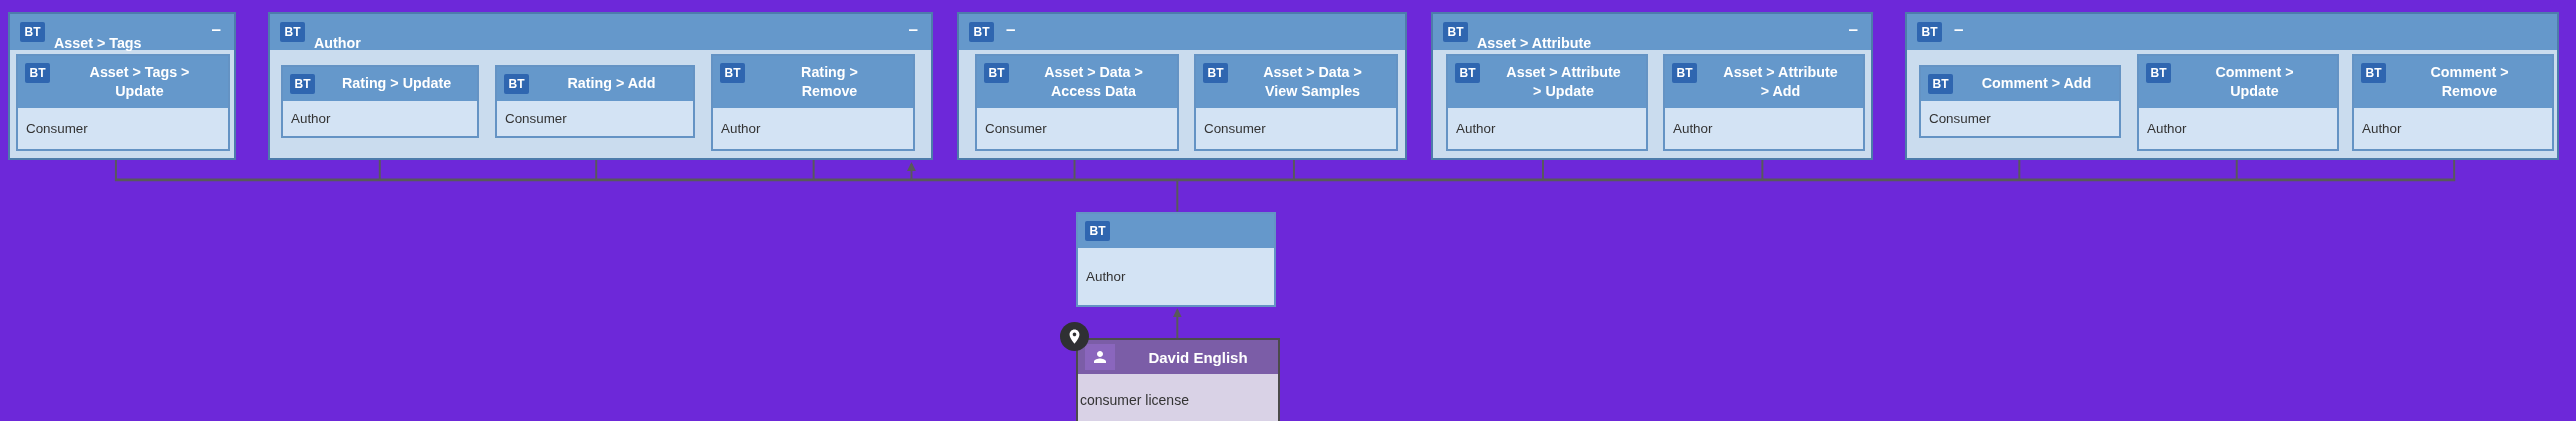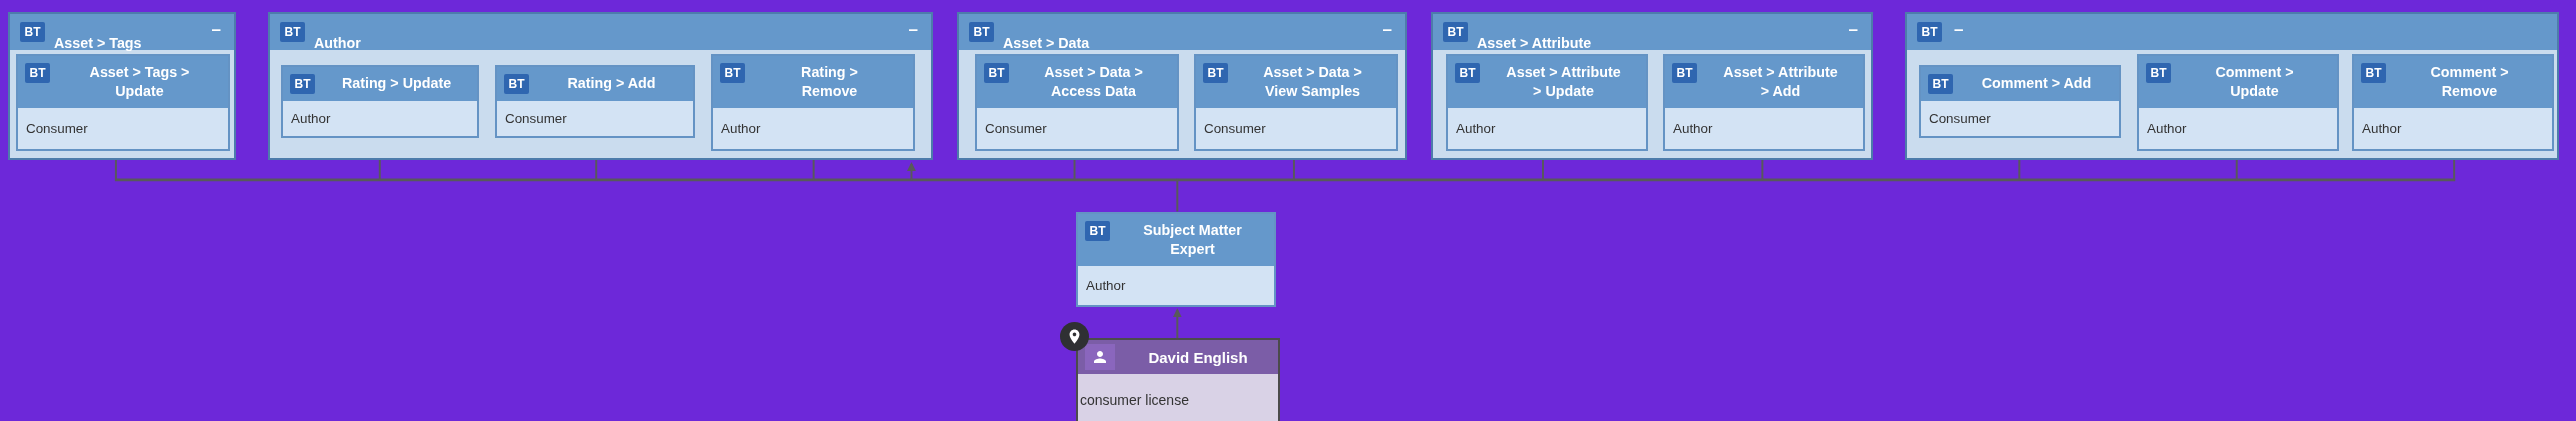--- a/index.html
+++ b/index.html
@@ -112,21 +112,20 @@
         <span class="node-title">Rating &gt;
 Remove</span>
       </div>
       <div class="node-role">Author</div>
     </div>
   </div>
 
   <div class="group" style="left:957px;width:450px;">
     <div class="group-header">
       <span class="badge">BT</span>
-      <span class="group-title">Asset &gt; Data</span>
       <span class="min-btn">–</span>
     </div>
     <div class="node" style="left:16px;top:40px;width:204px;height:97px;">
       <div class="node-header">
         <span class="badge">BT</span>
         <span class="node-title">Asset &gt; Data &gt;
 Access Data</span>
       </div>
       <div class="node-role">Consumer</div>
     </div>
@@ -190,22 +189,20 @@
         <span class="node-title">Comment &gt;
 Remove</span>
       </div>
       <div class="node-role">Author</div>
     </div>
   </div>
 
   <div class="node sme" style="left:1076px;top:212px;width:200px;height:95px;">
     <div class="node-header">
       <span class="badge">BT</span>
-      <span class="node-title">Subject Matter
-Expert</span>
     </div>
     <div class="node-role">Author</div>
   </div>
 
   <div class="user-node" style="left:1076px;top:338px;width:204px;height:89px;">
     <div class="user-header">
       <span class="user-badge">
         <svg width="18" height="18" viewBox="0 0 24 24" fill="#ffffff">
           <path d="M12 12c2.2 0 4-1.8 4-4s-1.8-4-4-4-4 1.8-4 4 1.8 4 4 4zm0 2c-2.7 0-8 1.3-8 4v2h16v-2c0-2.7-5.3-4-8-4z"></path>
         </svg>

